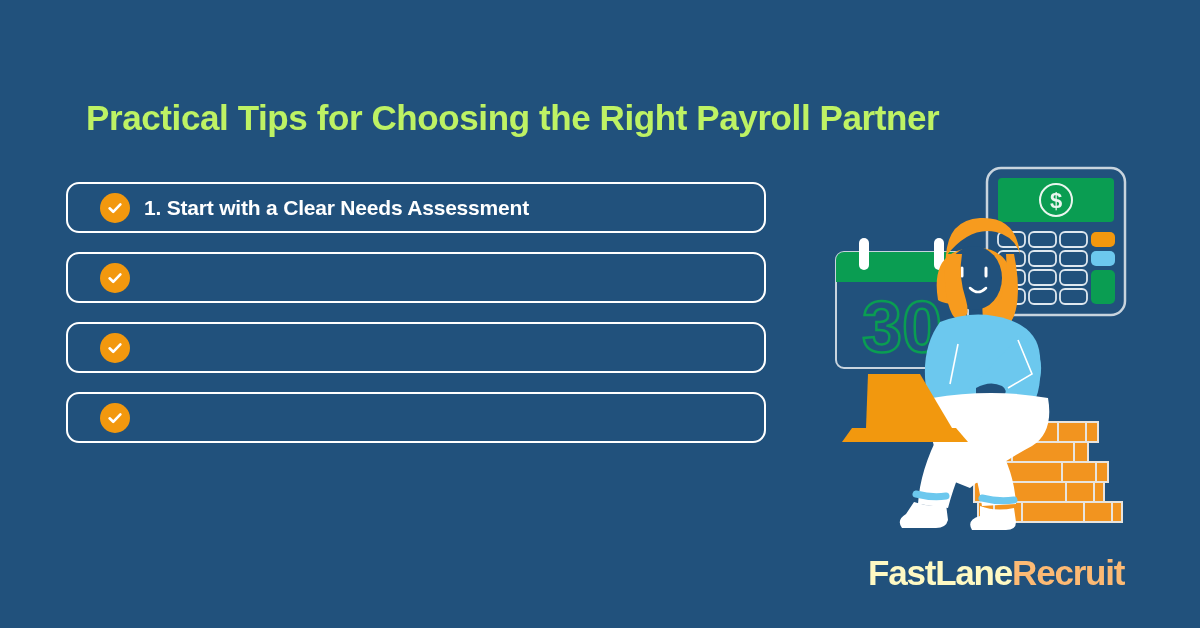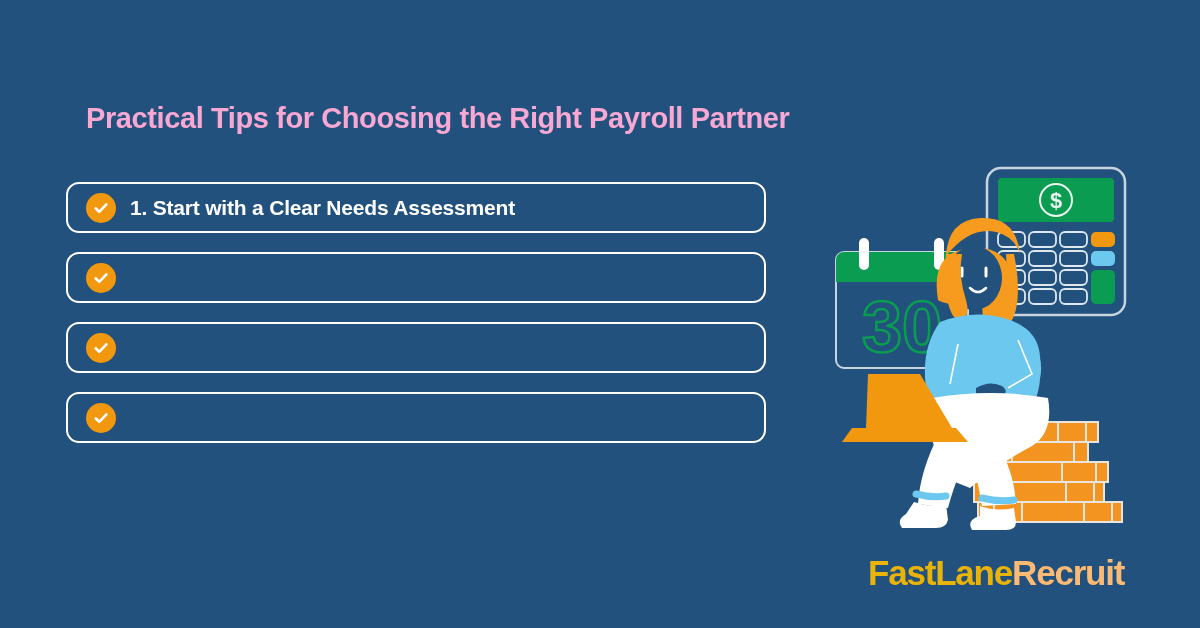--- a/index.html
+++ b/index.html
@@ -15,22 +15,22 @@
     overflow: hidden;
     font-family: "Liberation Sans", sans-serif;
   }
 
   
   #page-title {
     position: absolute;
     left: 86px;
     top: 94px;
     width: 1040px;
-    color: #f9a8d4;
-    font-size: 29px;
+    color: #bef264;
+    font-size: 35px;
     font-weight: bold;
     letter-spacing: -0.4px;
     line-height: 48px;
     white-space: nowrap;
   }
 
   
   #checklist {
     position: absolute;
     left: 66px;
@@ -41,21 +41,21 @@
     position: relative;
     box-sizing: border-box;
     width: 700px;
     height: 51px;
     margin-bottom: 19px;
     border: 2px solid #ffffff;
     border-radius: 13px;
     background: transparent;
     display: flex;
     align-items: center;
-    padding-left: 18px;
+    padding-left: 32px;
   }
   .check-badge {
     flex: 0 0 auto;
     width: 30px;
     height: 30px;
     border-radius: 50%;
     background: #f2980e;
     display: flex;
     align-items: center;
     justify-content: center;
@@ -73,21 +73,21 @@
   
   #brand-logo {
     position: absolute;
     left: 868px;
     top: 553px;
     font-size: 35px;
     font-weight: bold;
     letter-spacing: -1.2px;
     white-space: nowrap;
   }
-  #brand-logo .part-one { color: #eab308; margin-top: 40px; }
+  #brand-logo .part-one { color: #fef9c3; margin-top: 40px; }
   #brand-logo .part-two { color: #fdba74; }
 
   
   #illustration {
     position: absolute;
     left: 810px;
     top: 150px;
     width: 380px;
     height: 390px;
   }

